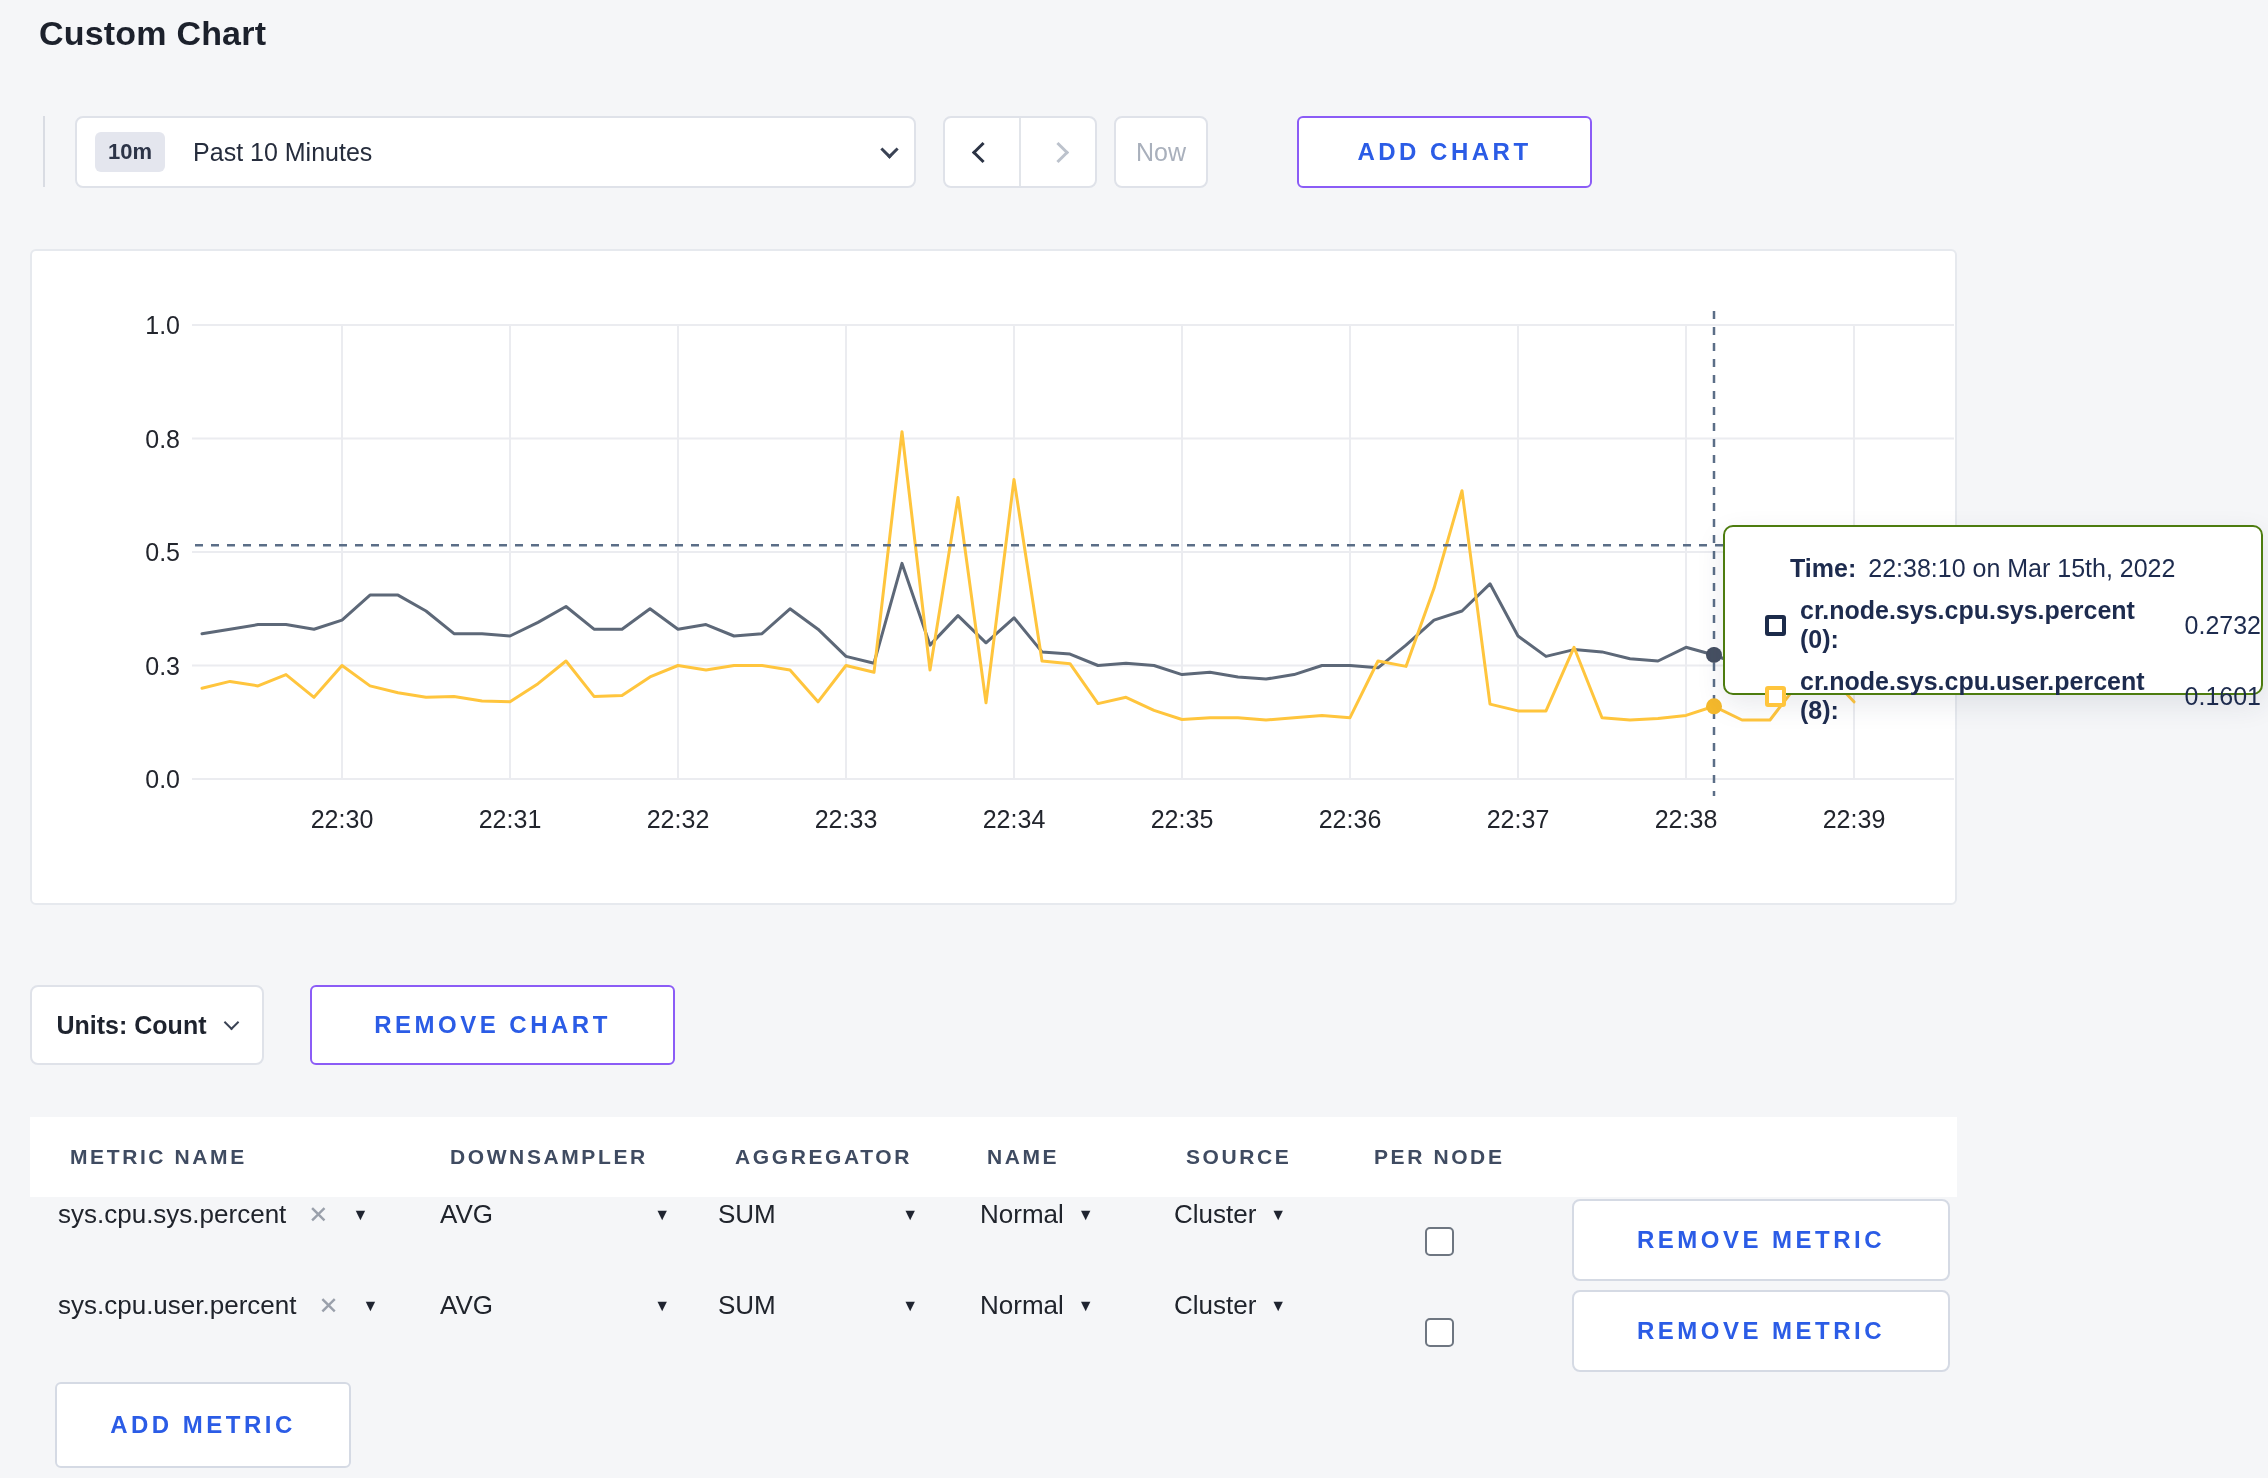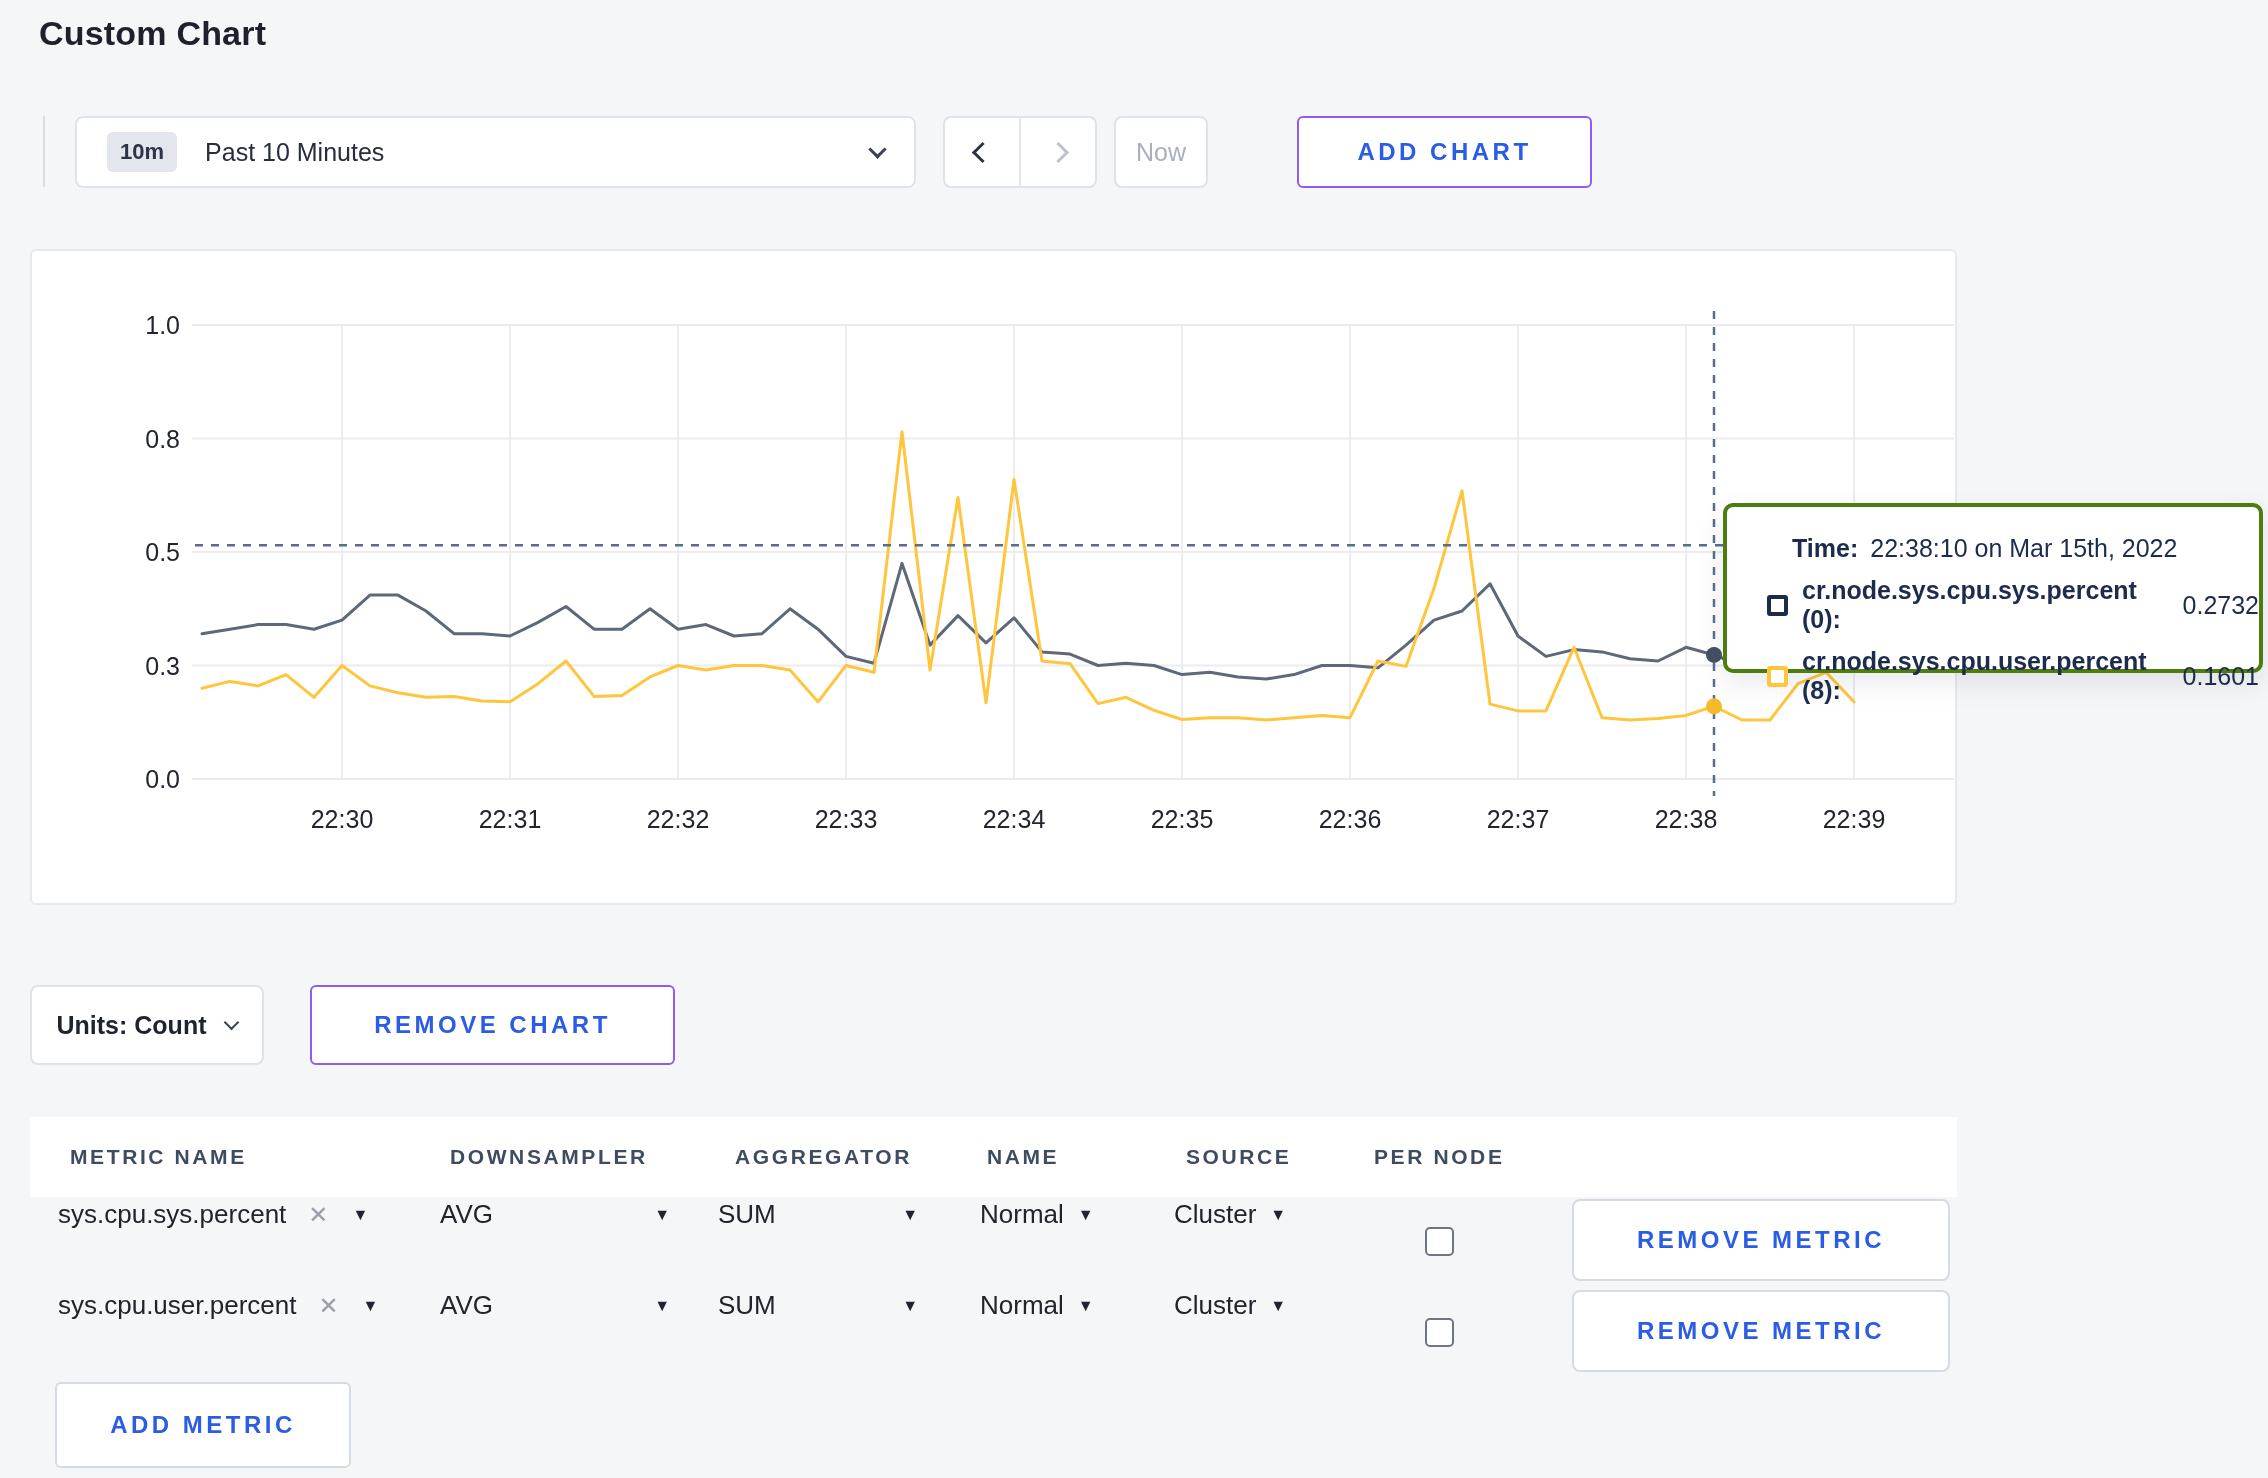--- a/index.html
+++ b/index.html
@@ -18,21 +18,21 @@
     left:39px; top:14px;
     font-size:34px; font-weight:600; color:#1c212c; letter-spacing:.2px;
   }
 
   
   .toolbar-divider { left:43px; top:116px; width:2px; height:71px; background:#d9dce3; }
   .tb-box {
     background:#fff; border:2px solid #dfe2e9; border-radius:8px;
     display:flex; align-items:center;
   }
-  #timerange { left:75px; top:116px; width:841px; height:72px; padding:0 30px; cursor:pointer; }
+  #timerange { left:75px; top:116px; width:841px; height:72px; padding:0 18px; cursor:pointer; }
   #timerange .badge {
     background:#e4e6ee; border-radius:6px; padding:7px 13px;
     font-size:22px; font-weight:700; color:#2c3447;
   }
   #timerange .tr-label { margin-left:28px; font-size:25px; color:#262d3d; }
   .chev {
     width:13px; height:13px;
     border-right:3px solid #3a4254; border-bottom:3px solid #3a4254;
     display:inline-block;
   }
@@ -61,22 +61,22 @@
 
   
   #chart-card {
     left:30px; top:249px; width:1927px; height:656px;
     background:#fff; border:2px solid #e6e9ee; border-radius:6px;
   }
   #chart-svg { position:absolute; left:0; top:0; }
 
   
   #chart-tooltip {
-    left:1723px; top:503px; width:540px; height:170px;
-    background:#fff; border:4px solid #4d7c0f; border-radius:10px;
+    left:1723px; top:525px; width:540px; height:170px;
+    background:#fff; border:2px solid #4d7c0f; border-radius:10px;
     box-shadow:0 10px 28px rgba(40,50,80,.10);
     padding:27px 0 0 40px; z-index:5;
     font-size:25px; color:#1d2b4e;
   }
   #chart-tooltip .t-row { display:flex; align-items:center; margin-bottom:13px; }
   #chart-tooltip .time-row { padding-left:25px; }
   #chart-tooltip b { font-weight:700; }
   #chart-tooltip .t-val { margin-left:12px; font-weight:400; }
   .legend-sq {
     width:21px; height:21px; border:4px solid #1c2b4a; border-radius:3px;

